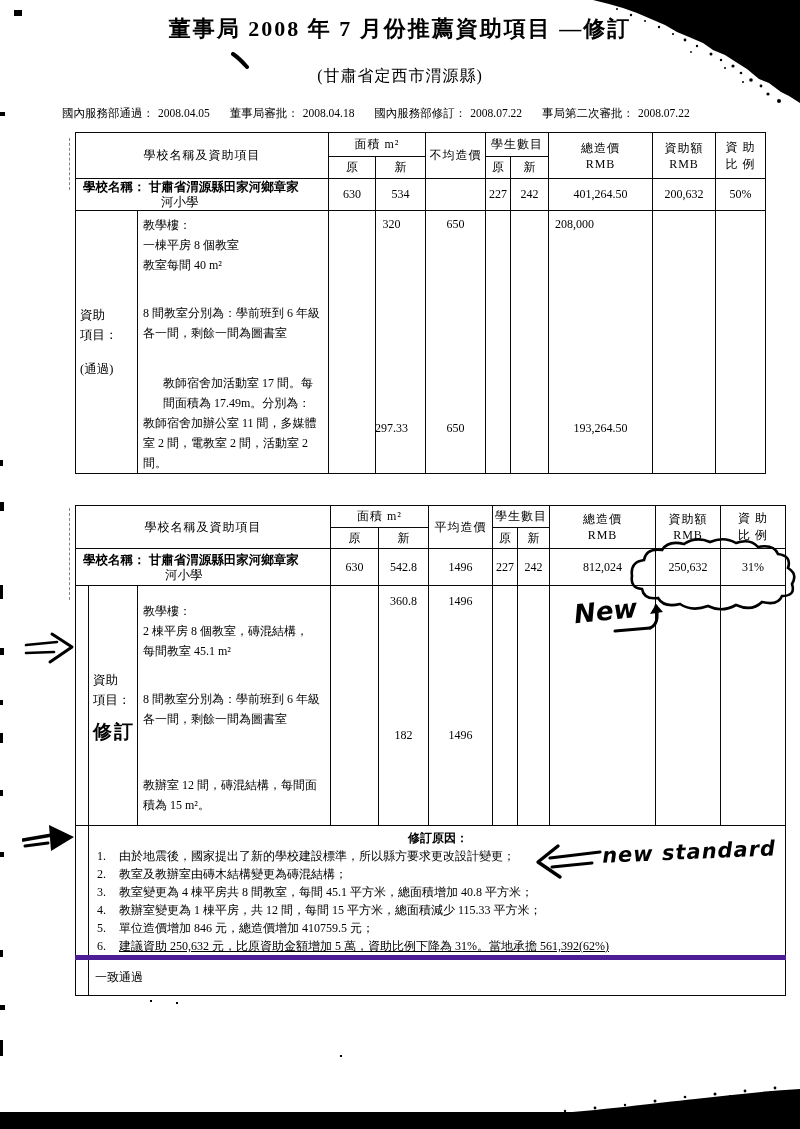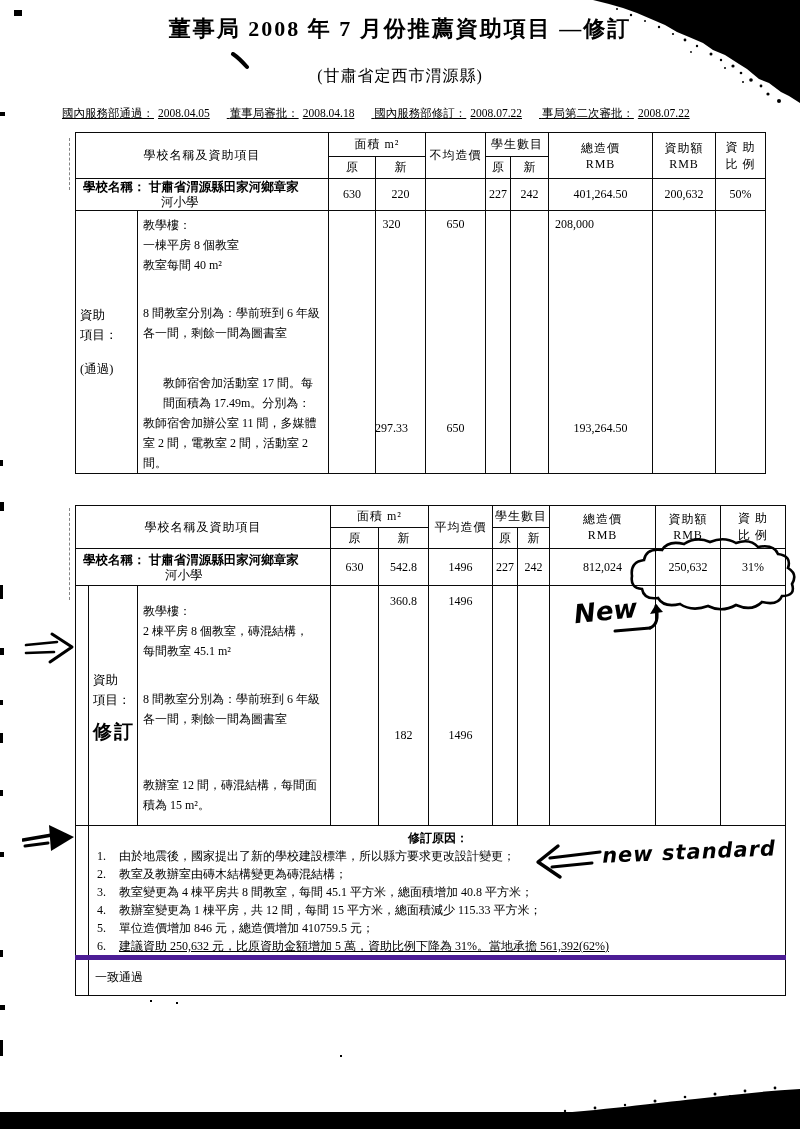--- a/index.html
+++ b/index.html
@@ -3,21 +3,21 @@
 <meta charset="utf-8">
 <style>
   html,body{margin:0;padding:0;background:#e8e8e8;}
   .page{position:relative;width:800px;height:1129px;background:#fff;margin:0 auto;
         font-family:"Liberation Serif","DejaVu Serif",serif;color:#000;overflow:hidden;}
   .abs{position:absolute;}
 
   
   .title{left:40px;top:14px;width:720px;text-align:center;font-size:22px;font-weight:bold;letter-spacing:2px;}
   .subtitle{left:40px;top:66px;width:720px;text-align:center;font-size:16px;letter-spacing:1px;}
-  .approvals{left:62px;top:106px;width:700px;font-size:11.5px;white-space:nowrap;text-decoration:underline;}
+  .approvals{left:62px;top:106px;width:700px;font-size:11.5px;white-space:nowrap;}
   .approvals .ap{margin-right:13px;}
   .approvals .ap span{margin-right:4px;}
 
   
   table.doc{position:absolute;border-collapse:collapse;table-layout:fixed;}
   table.doc td{border:1.6px solid #0a0a0a;font-size:12px;padding:0 1px;vertical-align:middle;
                text-align:center;overflow:visible;}
   .t1{left:75px;top:132px;width:690px;}
   .t2{left:75px;top:505px;width:710px;}
   td.hc{font-size:12.5px;letter-spacing:1px;}
@@ -109,21 +109,21 @@
       <td>新</td>
       <td>原</td>
       <td>新</td>
     </tr>
     <tr style="height:32px" class="schoolrow">
       <td colspan="2" class="tl">
         <div class="l1"><span>學校名稱：</span> <span>甘肅省渭源縣田家河鄉章家</span></div>
         <div class="l2">河小學</div>
       </td>
       <td>630</td>
-      <td>220</td>
+      <td>534</td>
       <td></td>
       <td>227</td>
       <td>242</td>
       <td>401,264.50</td>
       <td>200,632</td>
       <td>50%</td>
     </tr>
     <tr style="height:260px">
       <td class="top lblcell">
         <div>資助</div>

